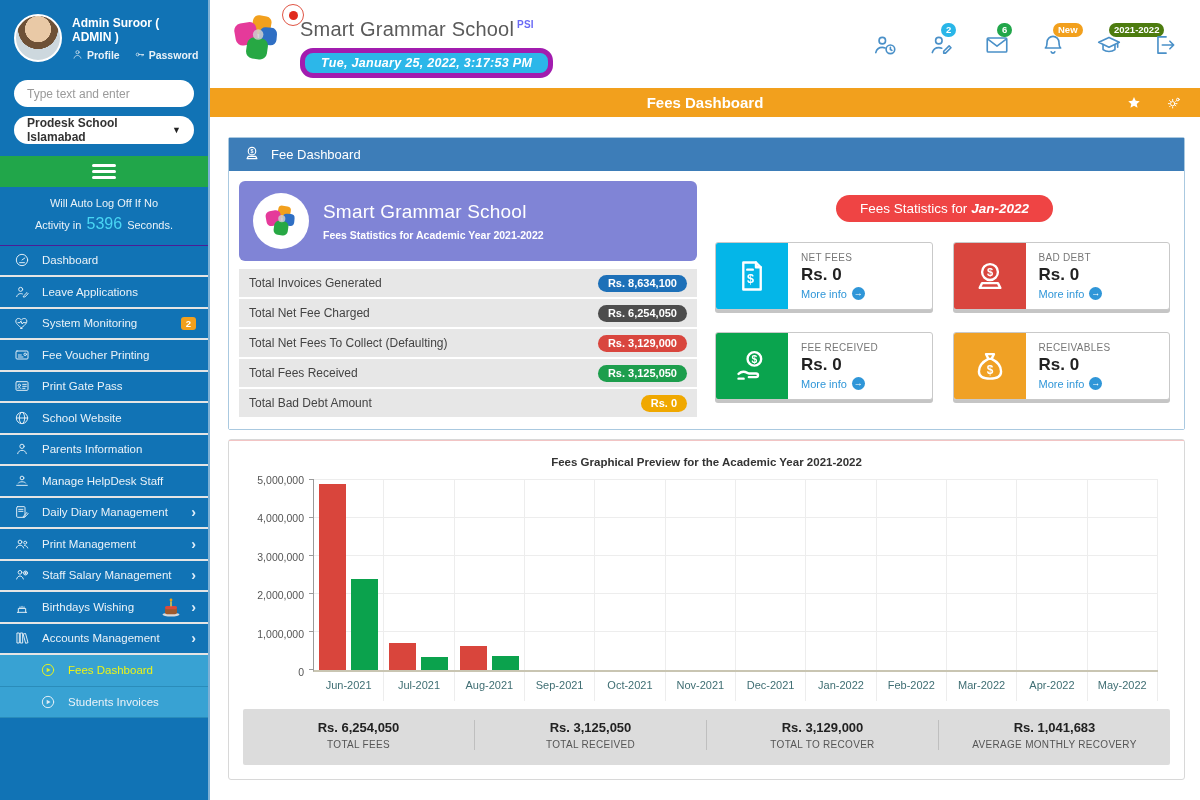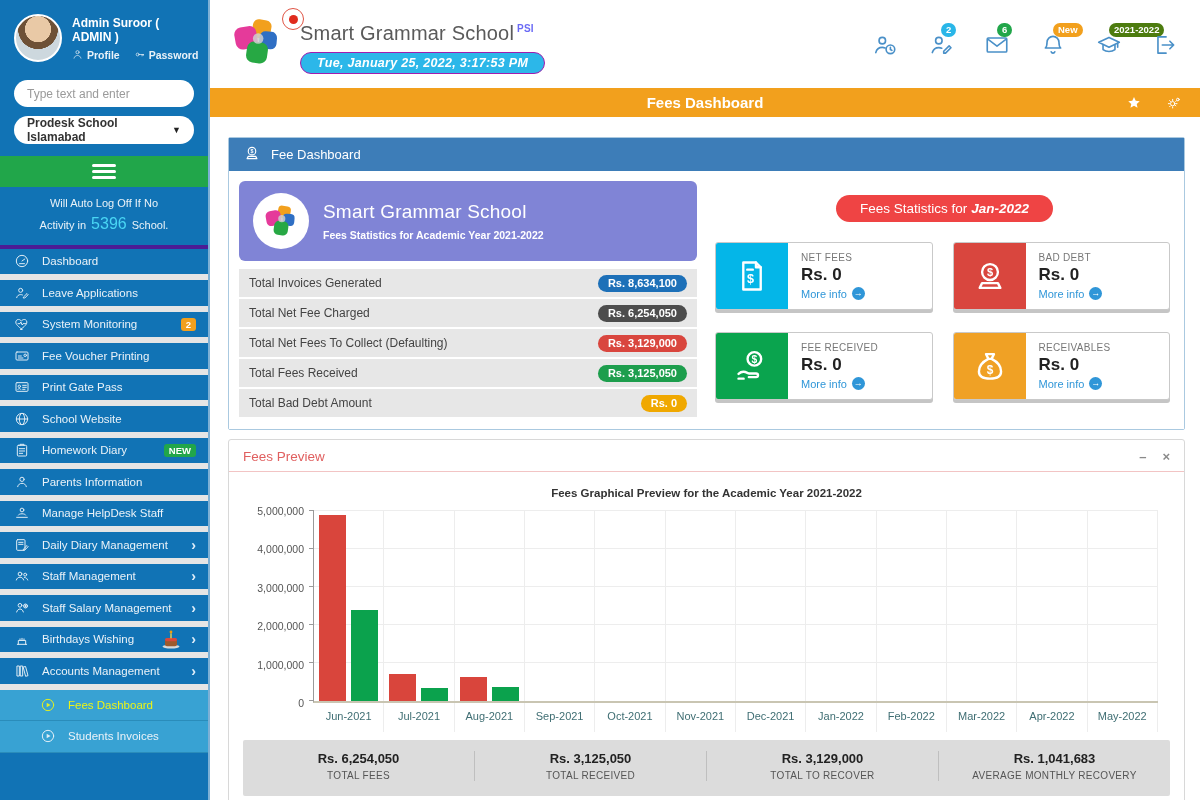--- a/index.html
+++ b/index.html
@@ -23,24 +23,24 @@
   .user-link .icon{width:11px;height:11px;display:inline-flex;}
   .user-link .icon svg{width:11px;height:11px;}
   .search-wrap{padding:8px 14px 0;}
   .search-wrap input{width:100%;height:27px;border:none;border-radius:14px;padding:0 13px;font-size:12px;outline:none;color:#333;font-family:inherit;}
   .search-wrap input::placeholder{color:#9a9a9a;}
   .select-wrap{margin:9px 14px 12px;background:#fff;border-radius:15px;height:28px;display:flex;align-items:center;justify-content:space-between;padding:0 13px;color:#333;font-size:12px;font-weight:bold;cursor:pointer;}
   .select-caret{font-size:9px;color:#222;}
   .hamburger-bar{background:var(--green);height:31px;display:flex;align-items:center;justify-content:center;cursor:pointer;flex:0 0 31px;}
   .hb{display:flex;flex-direction:column;gap:3px;}
   .hb span{display:block;width:24px;height:3px;background:#fff;border-radius:2px;}
-  .autolog{text-align:center;font-size:11px;padding:8px 6px 9px;line-height:1.5;border-bottom:4px solid #4c1d95;}
+  .autolog{text-align:center;font-size:11px;padding:8px 6px 9px;line-height:1.5;border-bottom:1px solid #4c1d95;}
   .autolog .secs{color:#49d6f4;font-size:16px;padding:0 2px;}
   .menu{list-style:none;flex:1;}
-  .menu-item{display:flex;align-items:center;height:31.5px;padding:0 12px 0 14px;border-bottom:6px solid #e5e5e5;font-size:11.5px;cursor:pointer;position:relative;color:#eaf2f8;}
+  .menu-item{display:flex;align-items:center;height:31.5px;padding:0 12px 0 14px;border-bottom:2px solid #e5e5e5;font-size:11.5px;cursor:pointer;position:relative;color:#eaf2f8;}
   .menu-item .icon{width:16px;height:16px;margin-right:12px;flex:0 0 16px;display:inline-flex;opacity:.95;}
   .menu-item .icon svg{width:16px;height:16px;}
   .mi-label{flex:1;white-space:nowrap;overflow:hidden;}
   .mi-badge{color:#fff;font-size:9.5px;font-weight:bold;border-radius:3px;padding:2px 5px;line-height:1;margin-left:6px;}
   .mi-chev{font-size:14px;font-weight:bold;color:#dfeefa;margin-left:6px;line-height:1;}
   .mi-chev.down{transform:rotate(90deg);}
   .menu-item.highlight{background:var(--sub);color:var(--yellow);border-bottom:1px solid #2a8cba;}
   .menu-item.highlight .mi-chev{color:var(--yellow);}
   .menu-item.sub{background:var(--sub);padding-left:40px;border-bottom:1px solid #2a8cba;}
   .menu-item.sub.active{color:var(--yellow);}
@@ -51,21 +51,21 @@
   .main{flex:1;display:flex;flex-direction:column;overflow:hidden;background:#fff;}
   .topbar{height:88px;flex:0 0 88px;display:flex;align-items:center;justify-content:space-between;padding:0 22px 0 18px;background:#fff;}
   .brand{display:flex;align-items:flex-start;gap:10px;}
   .logo-wrap{position:relative;width:62px;height:60px;}
   .logo-wrap svg{width:58px;height:56px;}
   .red-dot{position:absolute;top:-6px;right:-14px;width:22px;height:22px;border:1px solid #e05545;border-radius:50%;display:flex;align-items:center;justify-content:center;}
   .red-dot i{width:9px;height:9px;background:#e02b1d;border-radius:50%;}
   .brand-text{padding-top:8px;}
   .school-line{font-size:20px;color:#5a5a5a;letter-spacing:.2px;}
   .school-line sup{font-size:10px;color:#6a6af5;font-weight:bold;margin-left:3px;}
-  .date-pill{display:inline-block;margin-top:7px;background:var(--cyan);border:1px solid #a21caf;color:#fff;font-size:12.5px;font-weight:bold;font-style:italic;border-radius:13px;padding:3px 16px;letter-spacing:.3px;}
+  .date-pill{display:inline-block;margin-top:7px;background:var(--cyan);border:5px solid #a21caf;color:#fff;font-size:12.5px;font-weight:bold;font-style:italic;border-radius:13px;padding:3px 16px;letter-spacing:.3px;}
   .top-icons{display:flex;align-items:center;gap:30px;padding-top:6px;}
   .top-icon{position:relative;color:#4a90c8;cursor:pointer;}
   .top-icon svg{width:26px;height:26px;}
   .ti-badge{position:absolute;top:-9px;left:13px;color:#fff;font-size:9.5px;font-weight:bold;border-radius:9px;padding:2px 5px;line-height:1;white-space:nowrap;}
   .ti-badge.round{min-width:15px;text-align:center;}
 
   .orange-bar{height:29px;flex:0 0 29px;background:var(--orange);display:flex;align-items:center;color:#fff;padding:0 18px;position:relative;}
   .ob-title{position:absolute;left:0;right:0;text-align:center;font-size:15px;font-weight:bold;}
   .ob-right{margin-left:auto;display:flex;gap:24px;z-index:1;}
   .ob-right .icon{cursor:pointer;display:inline-flex;}
@@ -168,21 +168,21 @@
       <div class="hb">
           <span></span>
           <span></span>
           <span></span>
         </div>
     </div>
     <div class="autolog">
       <span>Will Auto Log Off If No</span><br>
       <span>Activity in</span>
       <span class="secs">5396</span>
-      <span>School.</span>
+      <span>Seconds.</span>
     </div>
     <ul class="menu">
         <li class="menu-item">
           <span class="icon">
             <svg viewBox="0 0 24 24" fill="none" stroke="currentColor" stroke-width="1.5" stroke-linecap="round" stroke-linejoin="round">
               <circle cx="12" cy="12" r="8.5"></circle>
               <path d="M12 12l4.2-3"></path>
               <path d="M8.3 16h7.4"></path>
             </svg>
           </span>
@@ -230,31 +230,20 @@
         </li>
         <li class="menu-item">
           <span class="icon">
             <svg viewBox="0 0 24 24" fill="none" stroke="currentColor" stroke-width="1.5" stroke-linecap="round" stroke-linejoin="round">
               <circle cx="12" cy="12" r="8.5"></circle>
               <ellipse cx="12" cy="12" rx="4" ry="8.5"></ellipse>
               <path d="M3.5 12h17"></path>
             </svg>
           </span>
           <span class="mi-label">School Website</span>
-        </li>
-        <li class="menu-item">
-          <span class="icon">
-            <svg viewBox="0 0 24 24" fill="none" stroke="currentColor" stroke-width="1.5" stroke-linecap="round" stroke-linejoin="round">
-              <rect x="5" y="5" width="14" height="16" rx="1.5"></rect>
-              <path d="M9 5V3.5h6V5"></path>
-              <path d="M8 10h8M8 13.5h8M8 17h5"></path>
-            </svg>
-          </span>
-          <span class="mi-label">Homework Diary</span>
-          <span class="mi-badge" style="background:#21a64a">NEW</span>
         </li>
         <li class="menu-item">
           <span class="icon">
             <svg viewBox="0 0 24 24" fill="none" stroke="currentColor" stroke-width="1.5" stroke-linecap="round" stroke-linejoin="round">
               <circle cx="12" cy="8" r="3.2"></circle>
               <path d="M5.5 19c.8-3.4 3.4-5 6.5-5s5.7 1.6 6.5 5"></path>
             </svg>
           </span>
           <span class="mi-label">Parents Information</span>
         </li>
@@ -281,21 +270,21 @@
         </li>
         <li class="menu-item">
           <span class="icon">
             <svg viewBox="0 0 24 24" fill="none" stroke="currentColor" stroke-width="1.5" stroke-linecap="round" stroke-linejoin="round">
               <circle cx="9" cy="9" r="2.8"></circle>
               <path d="M3.5 18c.7-2.8 3-4.2 5.5-4.2s4.8 1.4 5.5 4.2"></path>
               <circle cx="16.8" cy="10" r="2.2"></circle>
               <path d="M15.8 14.2c2.3.2 4.1 1.5 4.8 3.8"></path>
             </svg>
           </span>
-          <span class="mi-label">Staff Management</span>
+          <span class="mi-label">Print Management</span>
           <span class="mi-chev">›</span>
         </li>
         <li class="menu-item">
           <span class="icon">
             <svg viewBox="0 0 24 24" fill="none" stroke="currentColor" stroke-width="1.5" stroke-linecap="round" stroke-linejoin="round">
               <circle cx="9" cy="8" r="2.8"></circle>
               <path d="M4 18c.8-3 2.8-4.5 5-4.5s4.2 1.5 5 4.5"></path>
               <circle cx="17.3" cy="9" r="3"></circle>
               <path d="M17.3 7.4v3.2M15.9 9h2.8"></path>
             </svg>
@@ -542,27 +531,20 @@
                     <span class="sc-value">Rs. 0</span>
                     <span class="sc-more">More info <span class="arrow-circle">→</span></span>
                   </div>
                 </div>
               </div>
           </div>
         </div>
       </section>
 
       <section class="panel-fp">
-        <div class="fp-head">
-          <span class="fp-title">Fees Preview</span>
-          <span class="fp-controls">
-            <span>–</span>
-            <span>×</span>
-          </span>
-        </div>
         <div class="fp-divider"></div>
         <div class="chart-title">Fees Graphical Preview for the Academic Year 2021-2022</div>
         <div class="chart-row">
           <div class="y-col">
               <span class="y-label" style="bottom: 0%;">0</span>
               <span class="y-label" style="bottom: 20%;">1,000,000</span>
               <span class="y-label" style="bottom: 40%;">2,000,000</span>
               <span class="y-label" style="bottom: 60%;">3,000,000</span>
               <span class="y-label" style="bottom: 80%;">4,000,000</span>
               <span class="y-label" style="bottom: 100%;">5,000,000</span>

